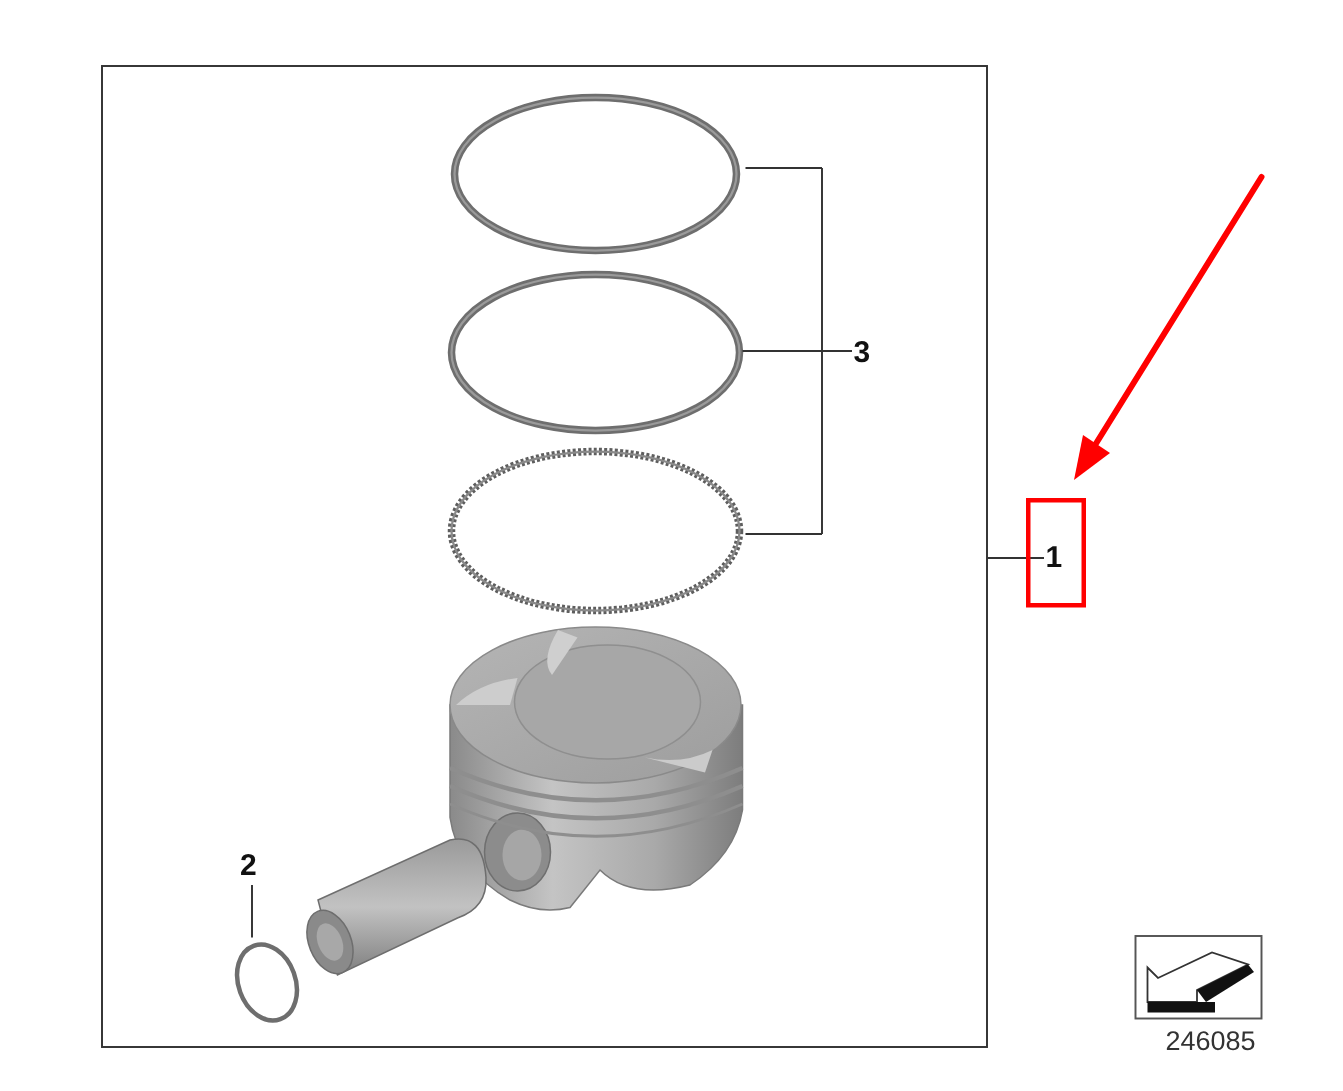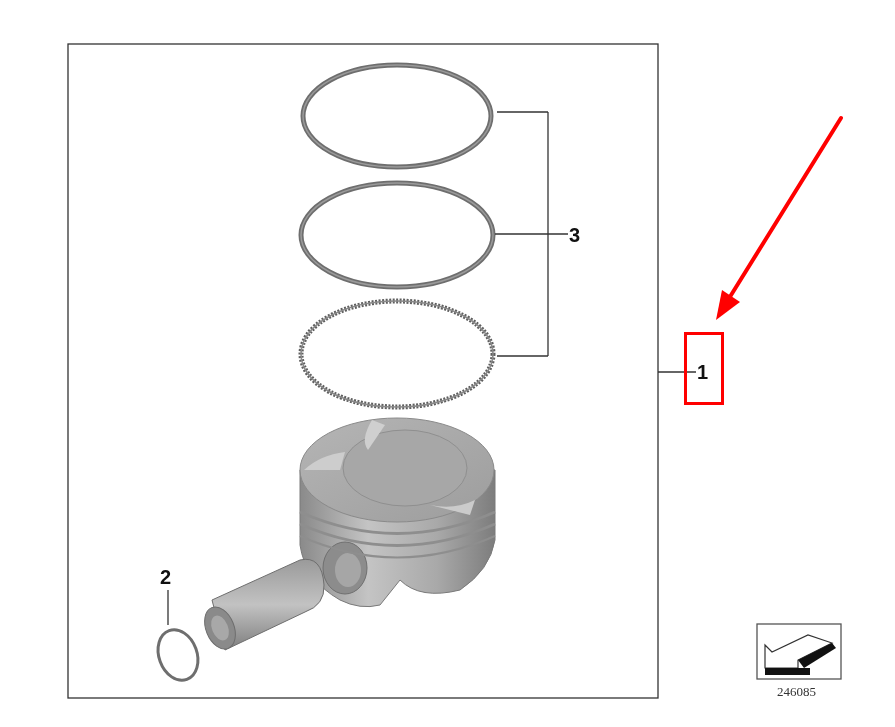--- a/index.html
+++ b/index.html
@@ -1,19 +1,19 @@
 <!DOCTYPE html>
 <html><head>
   <meta charset="utf-8">
   <style>
     html, body { margin: 0; padding: 0; background: #ffffff; }
     body { width: 895px; height: 727px; position: relative; overflow: hidden; font-family: "Liberation Sans", sans-serif; }
     #stage { position: absolute; left: 0; top: 0; width: 895px; height: 727px; }
     .callout { position: absolute; font-family: "Liberation Sans", sans-serif; font-weight: bold; font-size: 20px; color: #111; line-height: 1; }
-    .diagram-id { position: absolute; font-family: Liberation Serif, serif; font-size: 13px; color: #333; }
+    .diagram-id { position: absolute; font-family: Liberation Sans, sans-serif; font-size: 18px; color: #333; }
     .hl-box { position: absolute; border: 3px solid #ff0000; box-sizing: border-box; }
   </style>
 </head>
 <body>
 
 <div id="stage">
   <svg width="895" height="727" viewBox="0 0 895 727" xmlns="http://www.w3.org/2000/svg" style="position:absolute;left:0;top:0;">
     <defs>
       <linearGradient id="pistonBody" x1="0" x2="1" y1="0" y2="0">
         <stop offset="0" stop-color="#8a8a8a"></stop>

